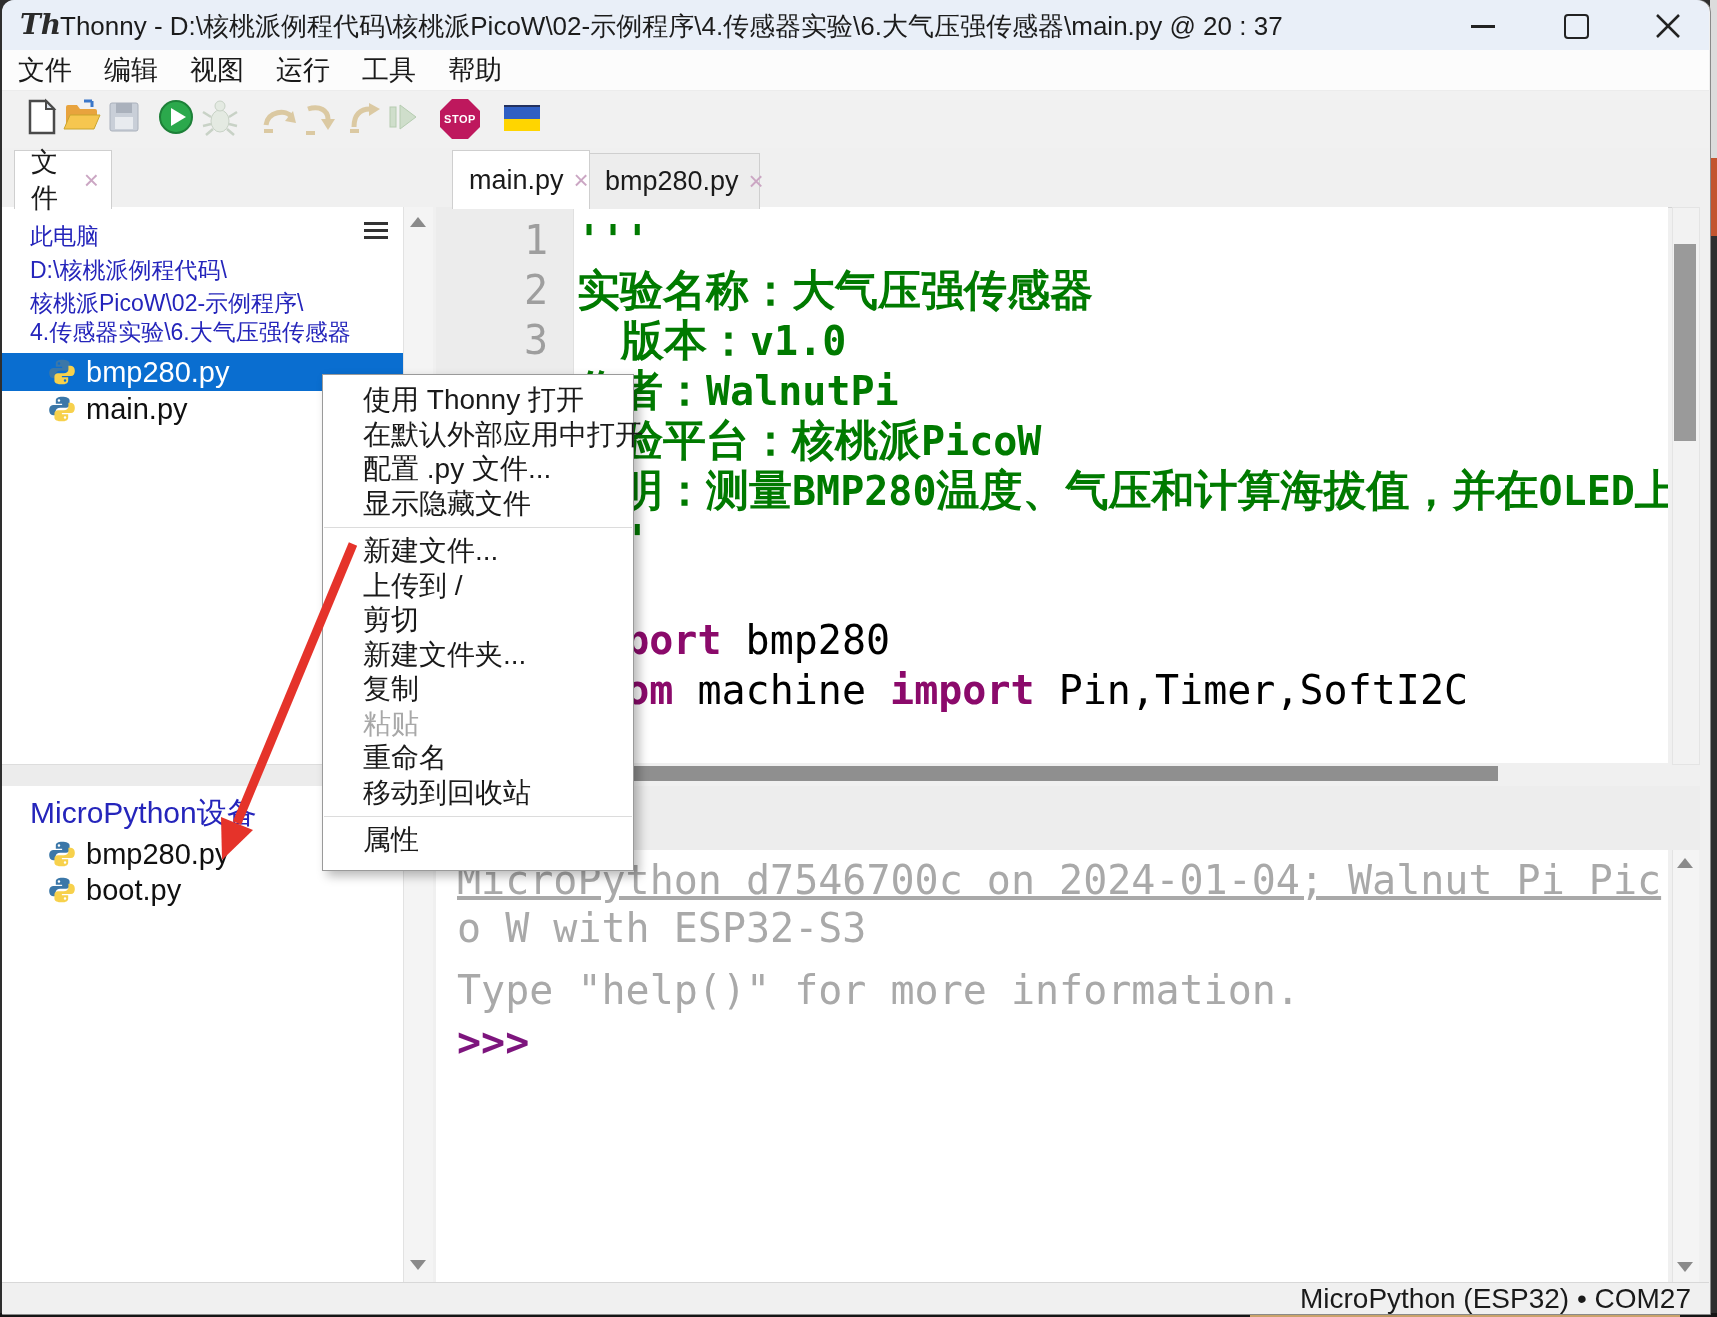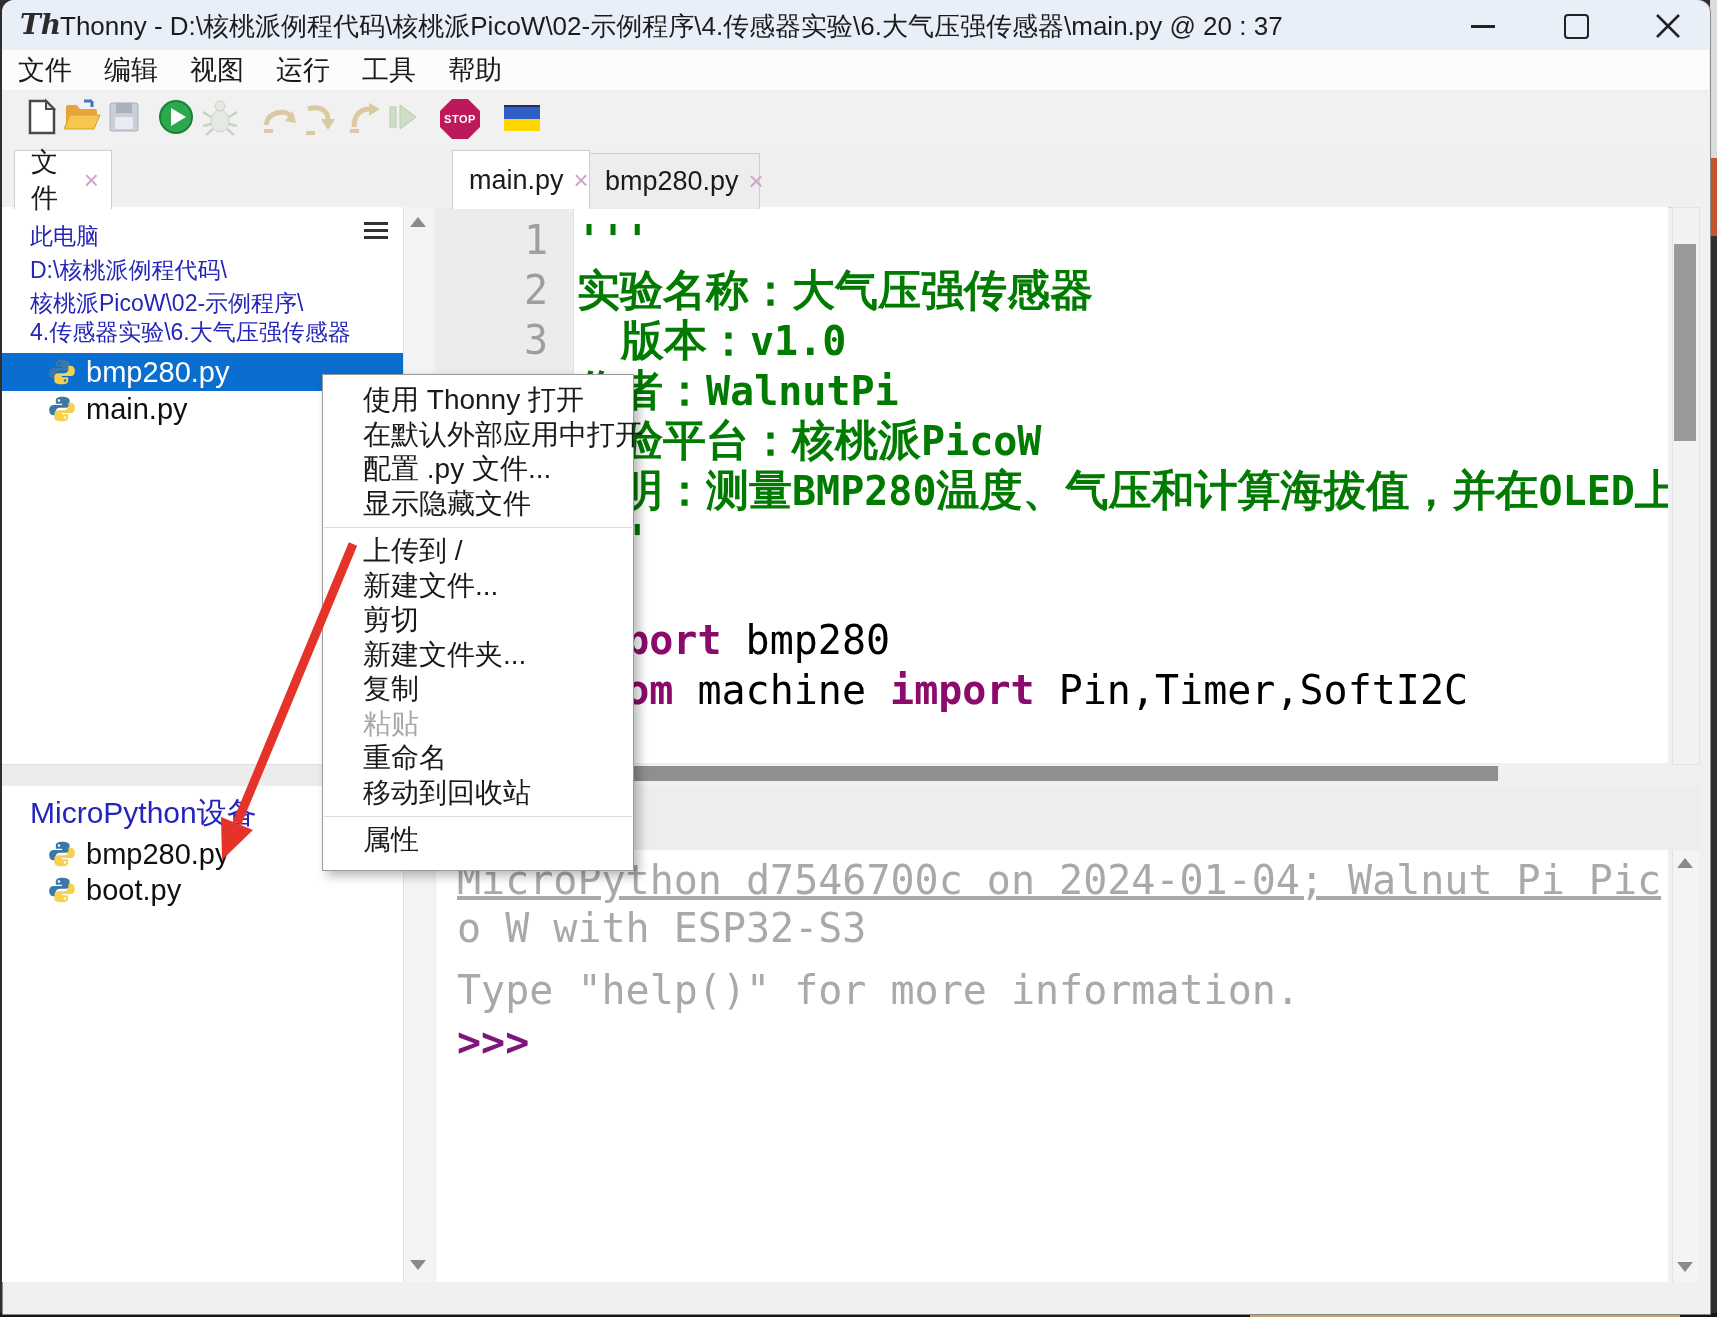--- a/index.html
+++ b/index.html
@@ -299,29 +299,32 @@
         <div class="shline" style="top: 56px;">o W with ESP32-S3</div>
         <div class="shline" style="top: 118px;">Type "help()" for more information.</div>
         <div class="shline prompt" style="top: 170px;">&gt;&gt;&gt;</div>
       </div>
     </div>
   <div class="abs" id="svscroll">
     <div class="tri-up" style="position:absolute;left:4px;top:8px;"></div>
     <div class="tri-down" style="position:absolute;left:4px;top:412px;"></div>
   </div>
 
+  <div class="abs" id="statusbar">
+    <span id="status-text">MicroPython (ESP32)  •  COM27</span>
+  </div>
 
   <div class="abs" id="context-menu">
       <div class="cm-item">使用 Thonny 打开</div>
       <div class="cm-item">在默认外部应用中打开</div>
       <div class="cm-item">配置 .py 文件...</div>
       <div class="cm-item">显示隐藏文件</div>
       <div class="cm-sep"></div>
+      <div class="cm-item">新建文件...</div>
       <div class="cm-item">上传到 /</div>
-      <div class="cm-item">新建文件...</div>
       <div class="cm-item">剪切</div>
       <div class="cm-item">新建文件夹...</div>
       <div class="cm-item">复制</div>
       <div class="cm-item disabled">粘贴</div>
       <div class="cm-item">重命名</div>
       <div class="cm-item">移动到回收站</div>
       <div class="cm-sep"></div>
       <div class="cm-item">属性</div>
     </div>
 

